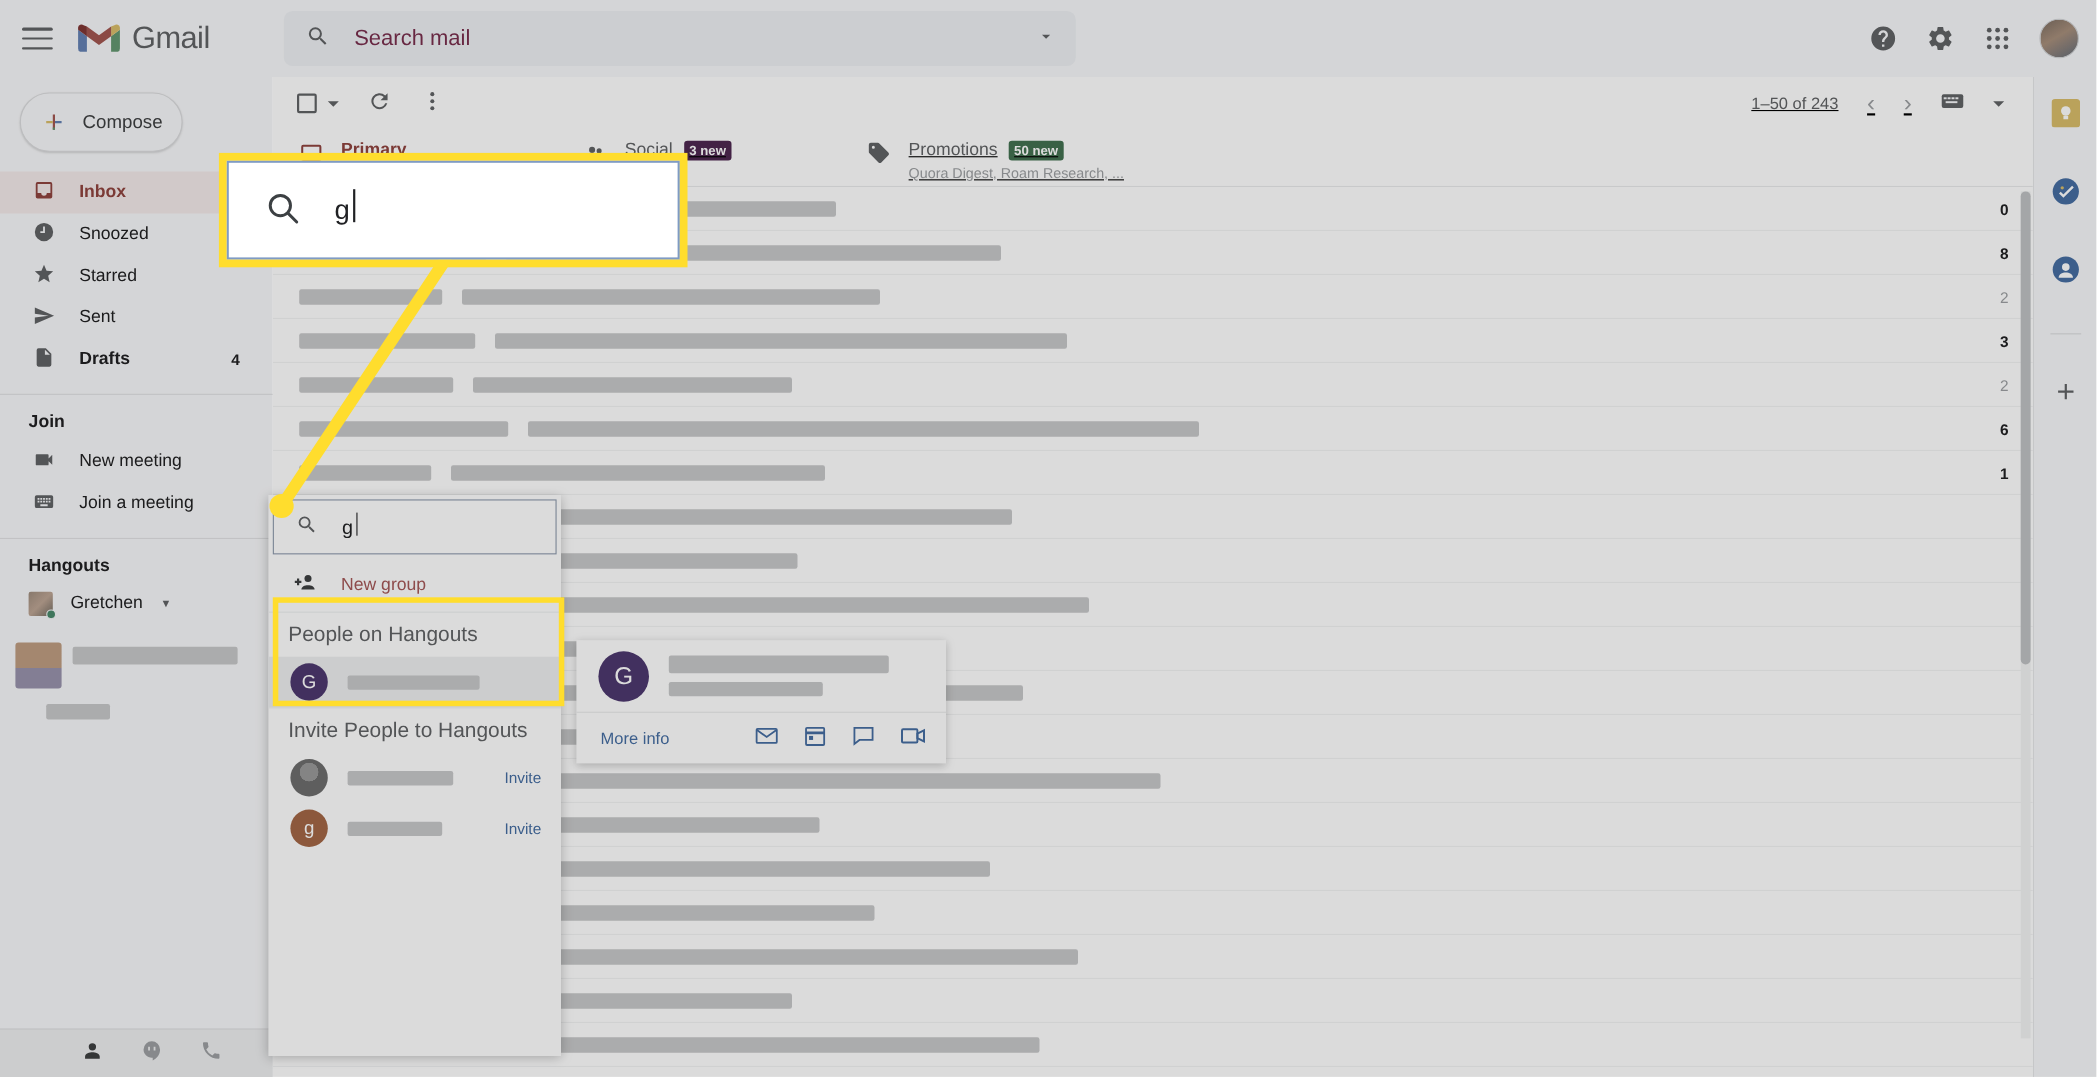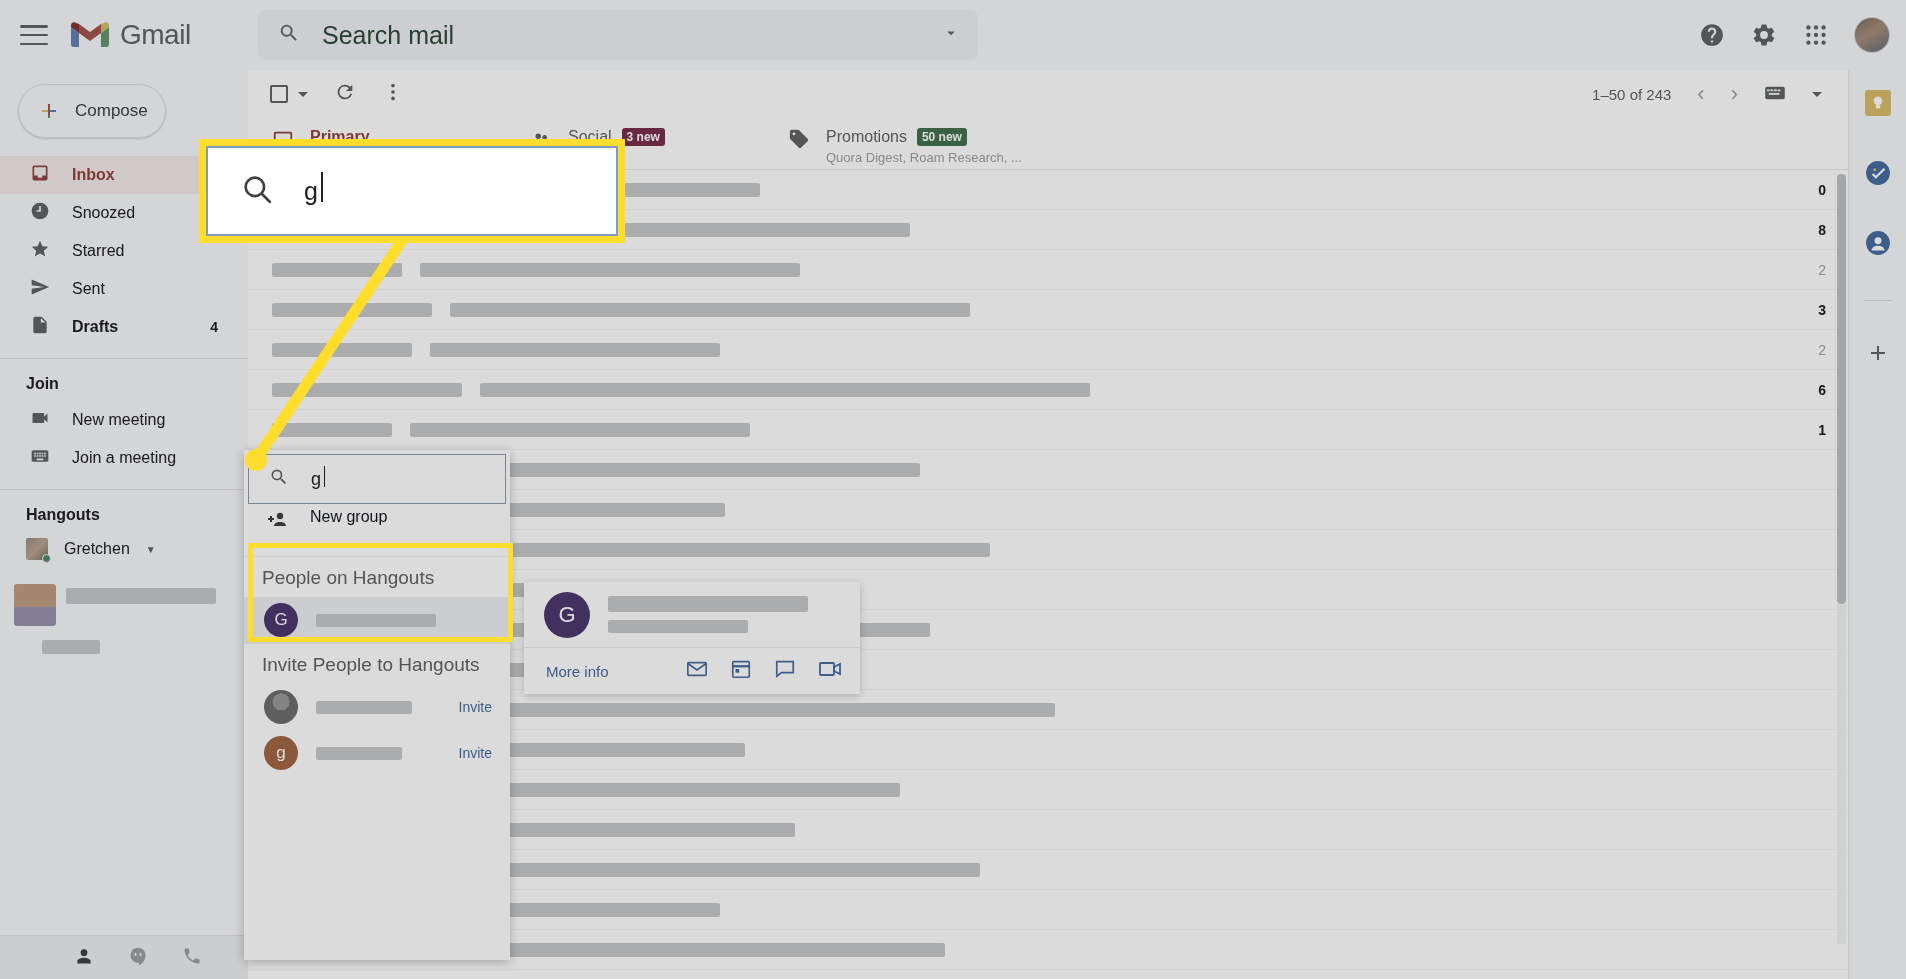--- a/index.html
+++ b/index.html
@@ -19,21 +19,21 @@
   .hamburger { width: 28px; height: 20px; margin-left: 20px; margin-right: 14px;
                display: flex; flex-direction: column; justify-content: space-between;
                cursor: pointer; }
   .hamburger i { display: block; height: 2.5px; background: #5f6368; border-radius: 2px; }
   .gmail-logo { display: flex; align-items: center; gap: 10px; margin-left: 8px; }
   .gmail-wordmark { font-size: 28px; color: #5f6368; letter-spacing: -0.5px; }
 
   .searchwrap { position: absolute; left: 258px; top: 10px; width: 720px; height: 50px;
                 background: #eaf0f8; border-radius: 8px; display: flex; align-items: center; }
   .searchwrap .sicon { margin-left: 20px; margin-right: 22px; }
-  .search-placeholder { font-size: 25px; color: #14532d; flex: 1; }
+  .search-placeholder { font-size: 20px; color: #be185d; flex: 1; }
   .search-caret { margin-right: 18px; }
 
   .topright { position: absolute; right: 16px; top: 0; height: 70px;
               display: flex; align-items: center; gap: 24px; }
   .tr-icon { width: 28px; height: 28px; display: flex; align-items: center; justify-content: center;
              cursor: pointer; }
   .avatar-top { width: 36px; height: 36px; border-radius: 50%;
                 background: linear-gradient(150deg,#8a6b52 0%,#c08a5f 45%,#5c6f8a 100%);
                 border: 1px solid #cfd4da; }
 
@@ -66,21 +66,21 @@
   .hu-name { font-size: 16px; color: #202124; }
   .hu-caret { font-size: 10px; color: #5f6368; }
 
   .blurblock { background: #c6c8ca; border-radius: 2px; }
 
   .hangouts-bottom { position: absolute; left: 0; bottom: 0; width: 248px; height: 44px;
                      background: #eceef1; border-top: 1px solid #dfe1e5;
                      display: flex; align-items: center; gap: 34px; padding-left: 74px; }
 
   
-  .listarea { position: absolute; left: 248px; top: 70px; right: 58px; bottom: 0; background: #fff; }
+  .listarea { position: absolute; left: 248px; top: 70px; right: 58px; bottom: 0; background: #fff; text-decoration: underline; }
   .toolbar { height: 48px; display: flex; align-items: center; padding-left: 22px; gap: 26px; }
   .cb { width: 18px; height: 18px; border: 2px solid #5f6368; border-radius: 2px; }
   .caret-sm { width: 0; height: 0; border-left: 5px solid transparent; border-right: 5px solid transparent;
               border-top: 5px solid #5f6368; }
   .pager { margin-left: auto; display: flex; align-items: center; gap: 26px; padding-right: 26px;
            font-size: 15px; color: #5f6368; }
   .arrowbtn { font-size: 22px; color: #9aa0a6; cursor: pointer; }
 
   .tabs { height: 52px; display: flex; border-bottom: 1px solid #e8eaed; }
   .tab { display: flex; align-items: flex-start; gap: 16px; padding: 10px 20px 0 24px;
@@ -109,22 +109,22 @@
   .rr-sep { width: 28px; height: 1px; background: #dadce0; }
 
   
   .hdrop { position: absolute; left: 244px; top: 450px; width: 266px; height: 510px;
            background: #fff; box-shadow: 0 2px 10px rgba(0,0,0,.25); }
   .hsearch { height: 50px; margin: 4px; border: 1px solid #7f9bc4; display: flex;
              align-items: center; gap: 22px; padding-left: 20px; }
   .hsearch-text { font-size: 18px; color: #202124; position: relative; }
   .hsearch-text::after { content: ""; position: absolute; right: -4px; top: -3px;
                          width: 1.5px; height: 21px; background: #202124; }
-  .hrow-newgroup { height: 48px; display: flex; gap: 20px; padding-left: 22px;
-                   font-size: 16px; color: #0f172a; cursor: pointer; }
+  .hrow-newgroup { height: 48px; display: flex; align-items: center; gap: 20px; padding-left: 22px;
+                   font-size: 16px; color: #ef4444; cursor: pointer; }
   .hsec { font-size: 19px; color: #5f6368; padding: 10px 0 8px 18px; border-top: 1px solid #eceff1; }
   .hperson { height: 46px; display: flex; align-items: center; gap: 18px; padding-left: 20px;
              background: #eceff1; }
   .circ { width: 34px; height: 34px; border-radius: 50%; color: #fff; font-size: 17px;
           display: flex; align-items: center; justify-content: center; flex: 0 0 auto; }
   .hinvite { height: 46px; display: flex; align-items: center; gap: 18px; padding-left: 20px; text-align: right; }
   .inv-link { margin-left: auto; margin-right: 18px; font-size: 14px; color: #1a73e8; cursor: pointer; }
   .photo-avatar { width: 34px; height: 34px; border-radius: 50%;
                   background: radial-gradient(circle at 50% 35%, #9a9a9a 0 30%, #6d6d6d 31% 100%); }
 
@@ -380,21 +380,21 @@
           <span>
             <svg width="22" height="22" viewBox="0 0 24 24" fill="#5f6368">
                 <circle cx="9" cy="9" r="3"></circle>
                 <circle cx="16" cy="10" r="2.5"></circle>
                 <path d="M3 19c0-3 3-4.5 6-4.5s6 1.5 6 4.5zM16 14c2.5 0 5 1.2 5 3.5V19h-4z"></path>
               </svg>
           </span>
           <div class="tab-text">
             <div class="tab-title">
               <span>Social</span>
-              <span class="badge" style="background:#be185d">3 new</span>
+              <span class="badge" style="background:#701a75">3 new</span>
             </div>
           </div>
         </div>
         <div class="tab">
           <span>
             <svg width="22" height="22" viewBox="0 0 24 24" fill="#5f6368">
                 <path d="M21.4 11.6l-9-9A2 2 0 0 0 11 2H4a2 2 0 0 0-2 2v7a2 2 0 0 0 .6 1.4l9 9a2 2 0 0 0 2.8 0l7-7a2 2 0 0 0 0-2.8zM6.5 8A1.5 1.5 0 1 1 8 6.5 1.5 1.5 0 0 1 6.5 8z"></path>
               </svg>
           </span>
           <div class="tab-text">

